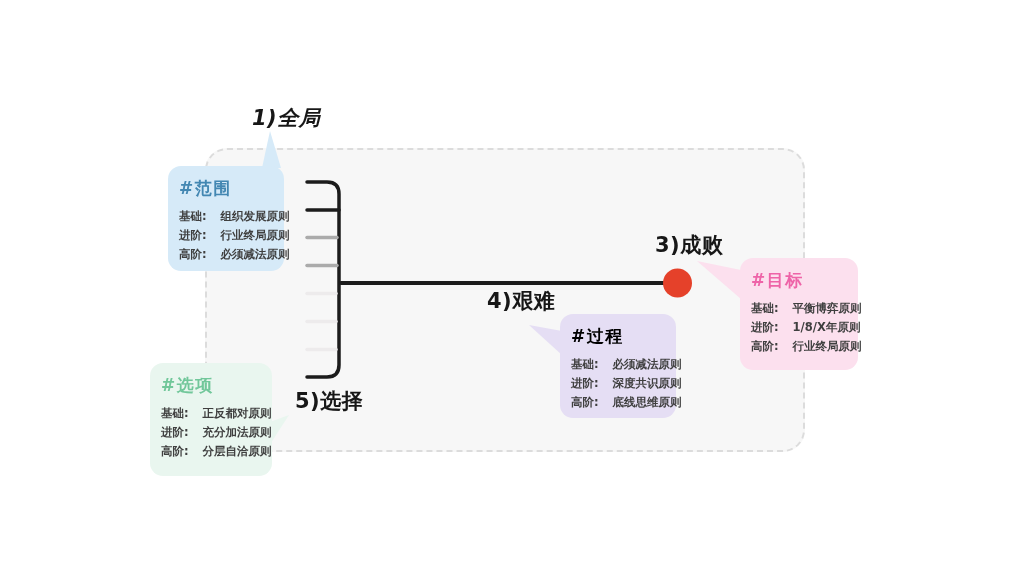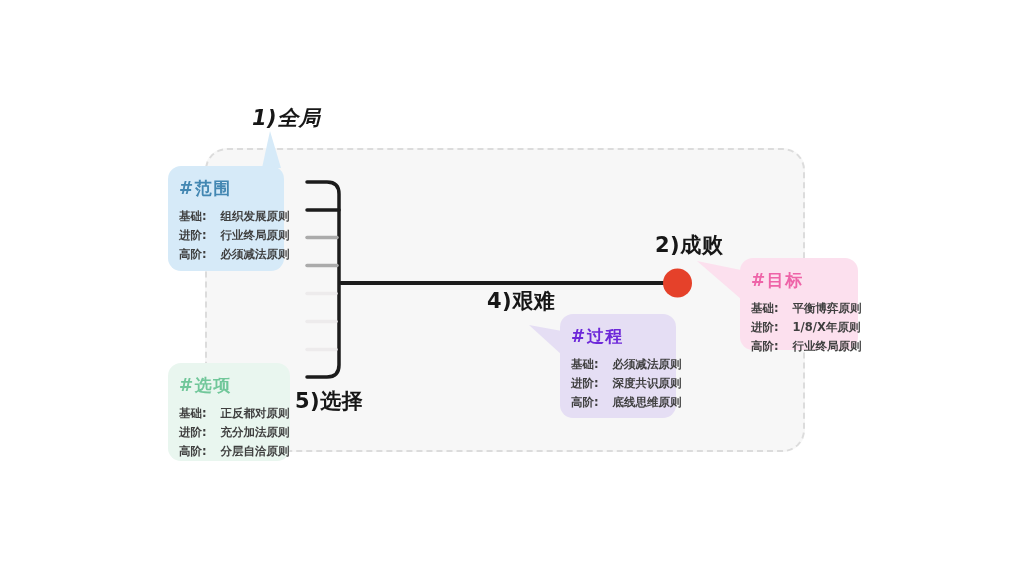--- a/index.html
+++ b/index.html
@@ -27,23 +27,23 @@
   #lbl-outcome  { left:655px; top:231px; }
   #lbl-choice   { left:295px; top:387px; }
   #lbl-hardship { left:487px; top:287px; }
 
   
   .callout {
     position:absolute; border-radius:13px; padding:11px 10px 10px 11px;
     box-sizing:border-box;
   }
   #callout-scope   { left:168px; top:166px; width:116px; height:105px; }
-  #callout-options { left:168px; top:363px; width:122px; height:98px;  }
+  #callout-options { left:150px; top:363px; width:122px; height:113px;  }
   #callout-process { left:560px; top:314px; width:116px; height:104px; }
-  #callout-goal    { left:740px; top:258px; width:118px; height:92px; }
+  #callout-goal    { left:740px; top:258px; width:118px; height:112px; }
 
   .c-title {
     font-size:17px; font-weight:700; letter-spacing:1.5px; margin-bottom:7px;
     white-space:nowrap;
   }
   .c-row {
     display:flex; gap:14px; font-size:11.5px; font-weight:700; color:#3f3f3f;
     line-height:19px; white-space:nowrap;
   }
 </style>
@@ -69,21 +69,21 @@
     <line x1="307" y1="293.5" x2="336" y2="293.5" stroke-width="3.5" stroke-linecap="round" stroke="#edebec"></line>
     <line x1="307" y1="321.5" x2="336" y2="321.5" stroke-width="3.5" stroke-linecap="round" stroke="#edebec"></line>
     <line x1="307" y1="349.5" x2="336" y2="349.5" stroke-width="3.5" stroke-linecap="round" stroke="#edebec"></line>
 
     <line x1="341" y1="283" x2="666" y2="283" stroke-width="4" stroke-linecap="round" stroke="#1c1c1c"></line>
 
     <circle cx="677.5" cy="283" r="14.5" fill="#e5412a"></circle>
   </svg>
 
   <div class="lbl" id="lbl-global">1)全局</div>
-  <div class="lbl" id="lbl-outcome">2)成败</div>
+  <div class="lbl" id="lbl-outcome">3)成败</div>
   <div class="lbl" id="lbl-choice">5)选择</div>
   <div class="lbl" id="lbl-hardship">4)艰难</div>
 
   <div class="callout" id="callout-scope" style="background: rgb(214, 234, 248);">
     <div class="c-title" style="color: rgb(67, 135, 178);">#范围</div>
     <div class="c-row">
       <span>基础:</span>
       <span>组织发展原则</span>
     </div>
     <div class="c-row">
@@ -106,21 +106,21 @@
       <span>进阶:</span>
       <span>充分加法原则</span>
     </div>
     <div class="c-row">
       <span>高阶:</span>
       <span>分层自洽原则</span>
     </div>
   </div>
 
   <div class="callout" id="callout-process" style="background: rgb(229, 222, 244);">
-    <div class="c-title" style="color: #6d28d9;">#过程</div>
+    <div class="c-title" style="color: #000000;">#过程</div>
     <div class="c-row">
       <span>基础:</span>
       <span>必须减法原则</span>
     </div>
     <div class="c-row">
       <span>进阶:</span>
       <span>深度共识原则</span>
     </div>
     <div class="c-row">
       <span>高阶:</span>

